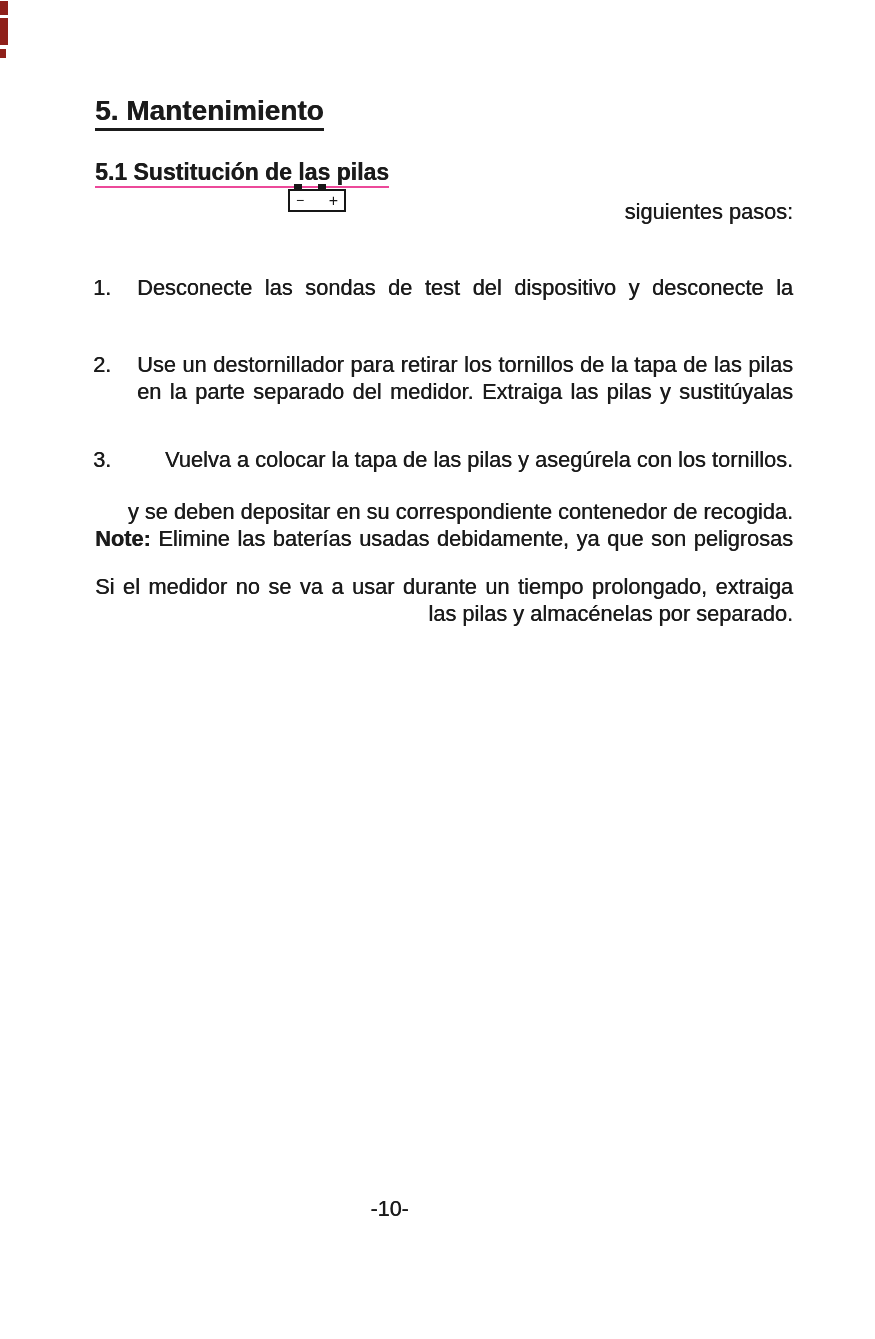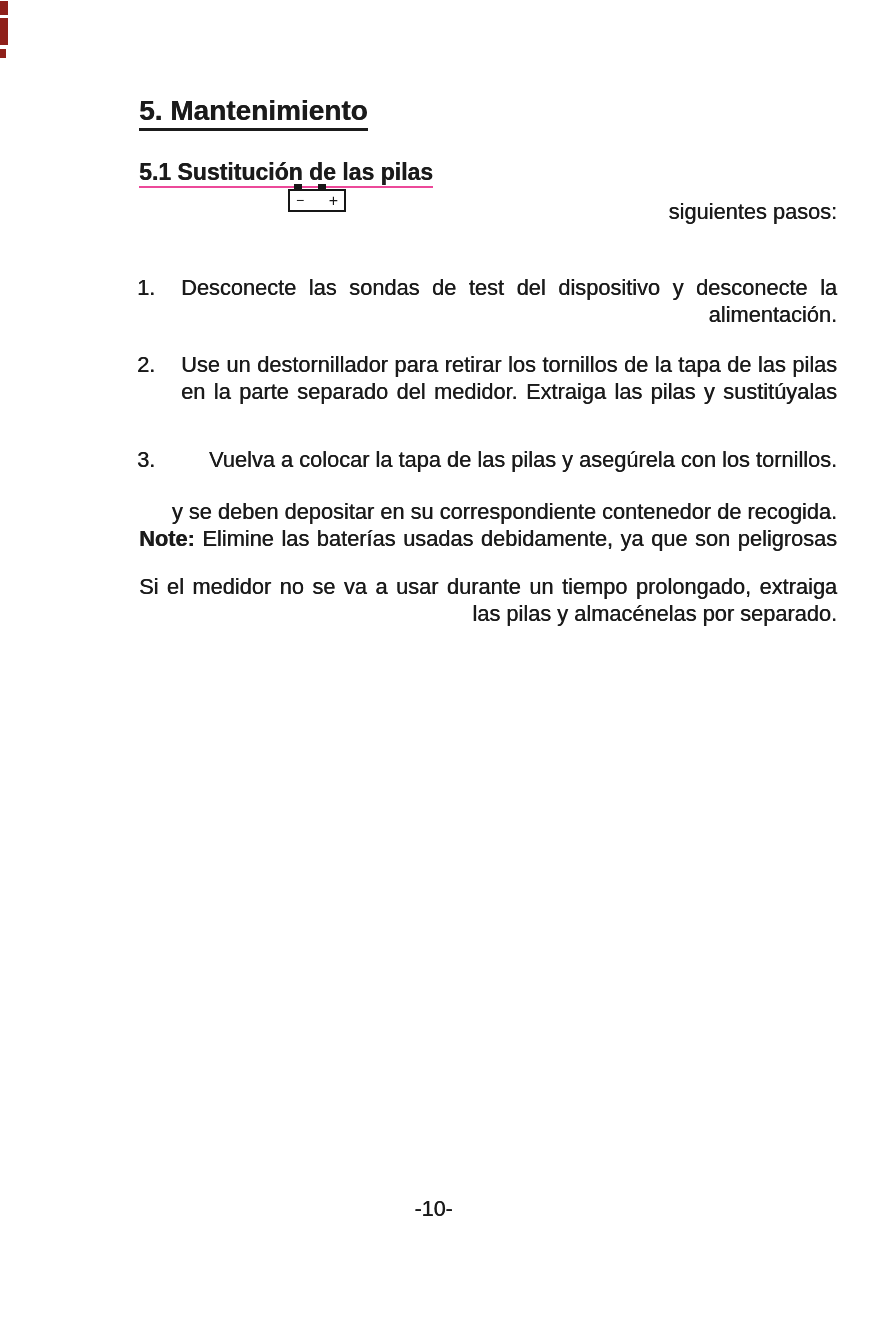--- a/index.html
+++ b/index.html
@@ -9,21 +9,21 @@
     font-family:"Liberation Sans","DejaVu Sans",sans-serif;
     color:#1b1b1b;
   }
   .page{position:absolute;inset:0;background:#ffffff;}
   
   .edge-mark{position:absolute;left:0;}
   .edge-mark.m1{top:1px;width:8px;height:14px;}
   .edge-mark.m2{top:18px;width:8px;height:27px;}
   .edge-mark.m3{top:49px;width:6px;height:9px;}
 
-  .heavy{ text-shadow:0.4px 0 currentColor;margin-left:44px; }
+  .heavy{ text-shadow:0.4px 0 currentColor; }
 
   .h1{
     position:absolute;left:95px;top:97px;
     font-size:28px;line-height:1;font-weight:700;
     border-bottom:3px solid #1b1b1b;padding-bottom:3px;
     white-space:nowrap;
   }
   .h2{
     position:absolute;left:95px;top:161px;
     font-size:23px;line-height:1;font-weight:700;
@@ -91,21 +91,20 @@
     <span class="plus">+</span>
   </div>
 
   <div class="body-block intro heavy">
     <div class="line">siguientes pasos:</div>
   </div>
 
   <div class="body-block step step1 heavy">
     <span class="num">1.</span>
     <div class="line j">Desconecte las sondas de test del dispositivo y desconecte la</div>
-    <div class="line">alimentación.</div>
   </div>
 
   <div class="body-block step step2 heavy">
     <span class="num">2.</span>
     <div class="line j">Use un destornillador para retirar los tornillos de la tapa de las pilas</div>
     <div class="line j">en la parte separado del medidor. Extraiga las pilas y sustitúyalas</div>
   </div>
 
   <div class="body-block step step3 heavy">
     <span class="num">3.</span>

